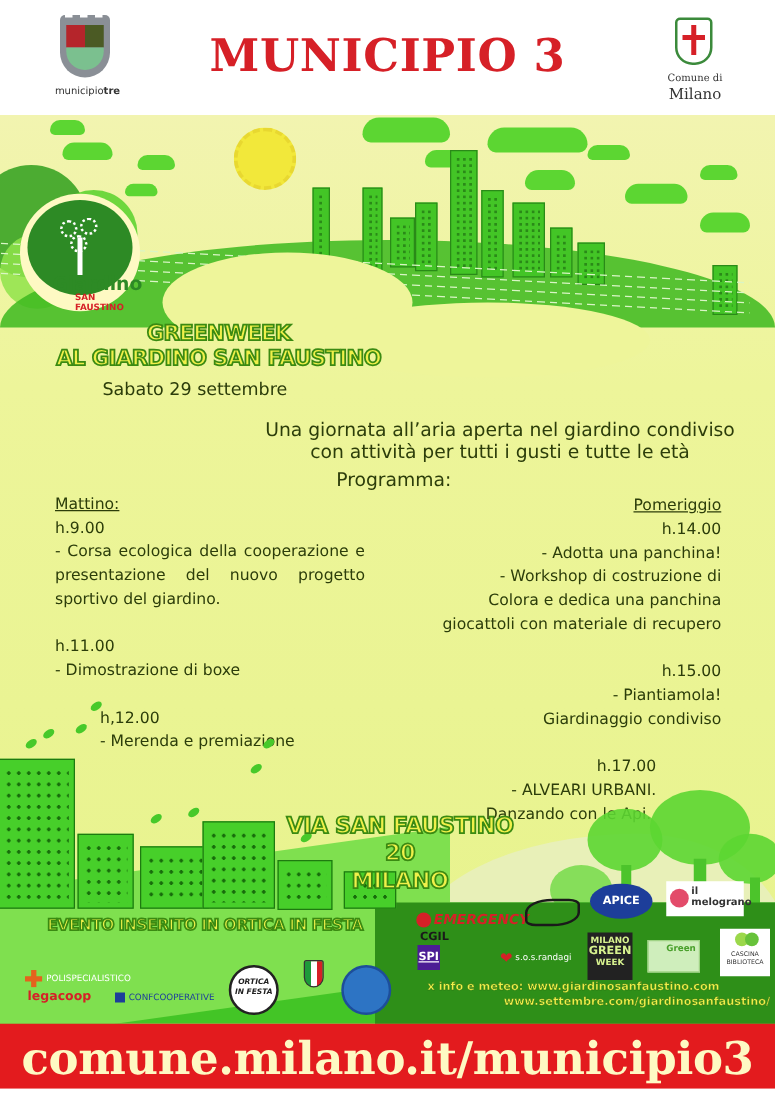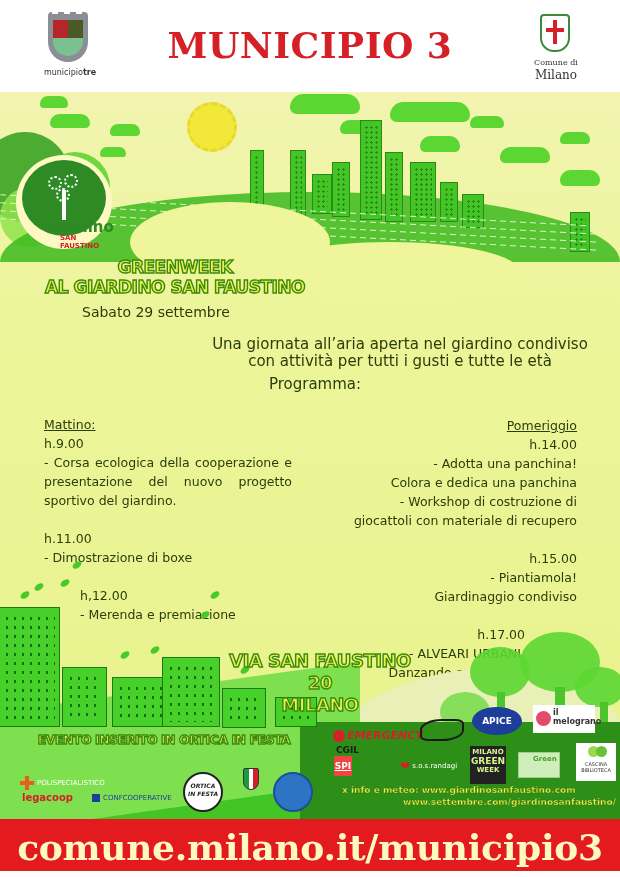--- a/index.html
+++ b/index.html
@@ -56,21 +56,21 @@
   .headline .h2 { font-size: 17px; line-height: 20px; }
   .date { position: absolute; left: 82px; top: 212px; font-family: "DejaVu Sans", sans-serif; font-size: 14px; color: #2c3d0a; }
 
   .intro { position: absolute; left: 200px; top: 244px; width: 400px; text-align: center; font-size: 15px; color: #2c3d0a; line-height: 17px; }
   .programma { position: absolute; left: 250px; top: 283px; width: 130px; text-align: center; font-size: 15px; color: #2c3d0a; }
 
   .prog { font-size: 12.5px; color: #2c3d0a; line-height: 19px; }
   .col-left { position: absolute; left: 44px; top: 301px; width: 248px; }
   .col-left .para { text-align: justify; text-align-last: left; }
   .col-right { position: absolute; left: 340px; top: 302px; width: 237px; text-align: right; }
-  .heading-u { text-decoration: underline; margin-top: 22px; }
+  .heading-u { text-decoration: underline; }
   .gap { height: 19px; }
   .indent1 { padding-left: 36px; }
   .r-17 { padding-right: 52px; }
   .r-17b { padding-right: 56px; }
 
   
   .ground { position: absolute; left: 0; top: 630px; width: 620px; height: 100px; background: #43c526; }
   .ground .band1 { position: absolute; left: 0; top: -10px; width: 360px; height: 120px; background: #7fe04f; transform: skewY(-8deg); transform-origin: left; }
   .ground .band2 { position: absolute; left: 300px; top: 0; width: 320px; height: 110px; background: #2e8f18; }
   .hill { position: absolute; left: 330px; top: 575px; width: 300px; height: 90px; background: #e8f0b8; border-radius: 60% 40% 0 0 / 100% 100% 0 0; }
@@ -91,21 +91,21 @@
   .spon { position: absolute; font-size: 7px; font-family: "DejaVu Sans", sans-serif; }
   .emergency { left: 333px; top: 637px; color: #d62027; font-weight: bold; font-size: 11px; font-style: italic; }
   .emergency .e-circ { display: inline-block; width: 12px; height: 12px; border-radius: 50%; background: #d62027; vertical-align: middle; margin-right: 2px; }
   .ortiv { left: 420px; top: 627px; width: 44px; height: 22px; border: 2px solid #1a1a1a; border-radius: 50% 20% 50% 20%; }
   .apice { left: 472px; top: 615px; width: 50px; height: 28px; border-radius: 50%; background: #1d3e9a; color: #fff; text-align: center; line-height: 28px; font-size: 9px; font-weight: bold; }
   .melograno { left: 533px; top: 613px; width: 62px; height: 28px; background: #fff; }
   .melograno .t { position: absolute; left: 20px; top: 3px; font-size: 8px; font-weight: bold; color: #333; }
   .melograno .fruit { position: absolute; left: 3px; top: 6px; width: 15px; height: 15px; border-radius: 50%; background: #e34b6a; }
   .cgil { left: 334px; top: 653px; width: 30px; height: 34px; }
   .cgil .c1 { position: absolute; left: 2px; top: 0; font-size: 9px; font-weight: bold; color: #1a1a1a; }
-  .cgil .c2 { position: absolute; left: 0; top: 11px; width: 18px; height: 20px; background: #ef4444; color: #fff; font-size: 9px; font-weight: bold; text-align: center; line-height: 20px; text-decoration: underline; }
+  .cgil .c2 { position: absolute; left: 0; top: 11px; width: 18px; height: 20px; background: #4c1d95; color: #fff; font-size: 9px; font-weight: bold; text-align: center; line-height: 20px; text-decoration: underline; }
   .sos { left: 400px; top: 667px; color: #fff; font-size: 7px; }
   .sos .heart { display: inline-block; color: #d62027; font-size: 12px; vertical-align: middle; }
   .mgw { left: 470px; top: 654px; width: 36px; height: 38px; background: #222; color: #d7f28f; text-align: center; font-size: 7px; font-weight: bold; line-height: 8px; padding-top: 2px; }
   .greenbox { left: 518px; top: 660px; width: 42px; height: 26px; background: #cfeebc; border: 1px solid #9fd384; }
   .greenbox .g { position: absolute; left: 14px; top: 2px; font-size: 7px; color: #4aa02c; font-weight: bold; }
   .cascina { left: 576px; top: 651px; width: 40px; height: 38px; background: #fff; }
   .cascina .c1 { position: absolute; left: 12px; top: 3px; width: 11px; height: 11px; border-radius: 50%; background: #9bd84b; }
   .cascina .c2 { position: absolute; left: 20px; top: 3px; width: 11px; height: 11px; border-radius: 50%; background: #67c23a; }
   .cascina .t { position: absolute; left: 0; top: 18px; width: 40px; text-align: center; font-size: 5px; color: #333; line-height: 6px; }
 
@@ -223,22 +223,22 @@
     <div>-  Dimostrazione di boxe</div>
     <div class="gap"></div>
     <div class="indent1">h,12.00</div>
     <div class="indent1">-  Merenda e premiazione</div>
   </div>
 
   <div class="col-right prog">
     <div class="heading-u">Pomeriggio</div>
     <div>h.14.00</div>
     <div>- Adotta una panchina!</div>
+    <div>- Workshop di costruzione di</div>
     <div>Colora e dedica una panchina</div>
-    <div>- Workshop di costruzione di</div>
     <div>giocattoli con materiale di recupero</div>
     <div class="gap"></div>
     <div>h.15.00</div>
     <div>- Piantiamola!</div>
     <div>Giardinaggio condiviso</div>
     <div class="gap"></div>
     <div class="r-17">h.17.00</div>
     <div class="r-17">- ALVEARI URBANI.</div>
     <div class="r-17b">Danzando con le Api.</div>
   </div>

